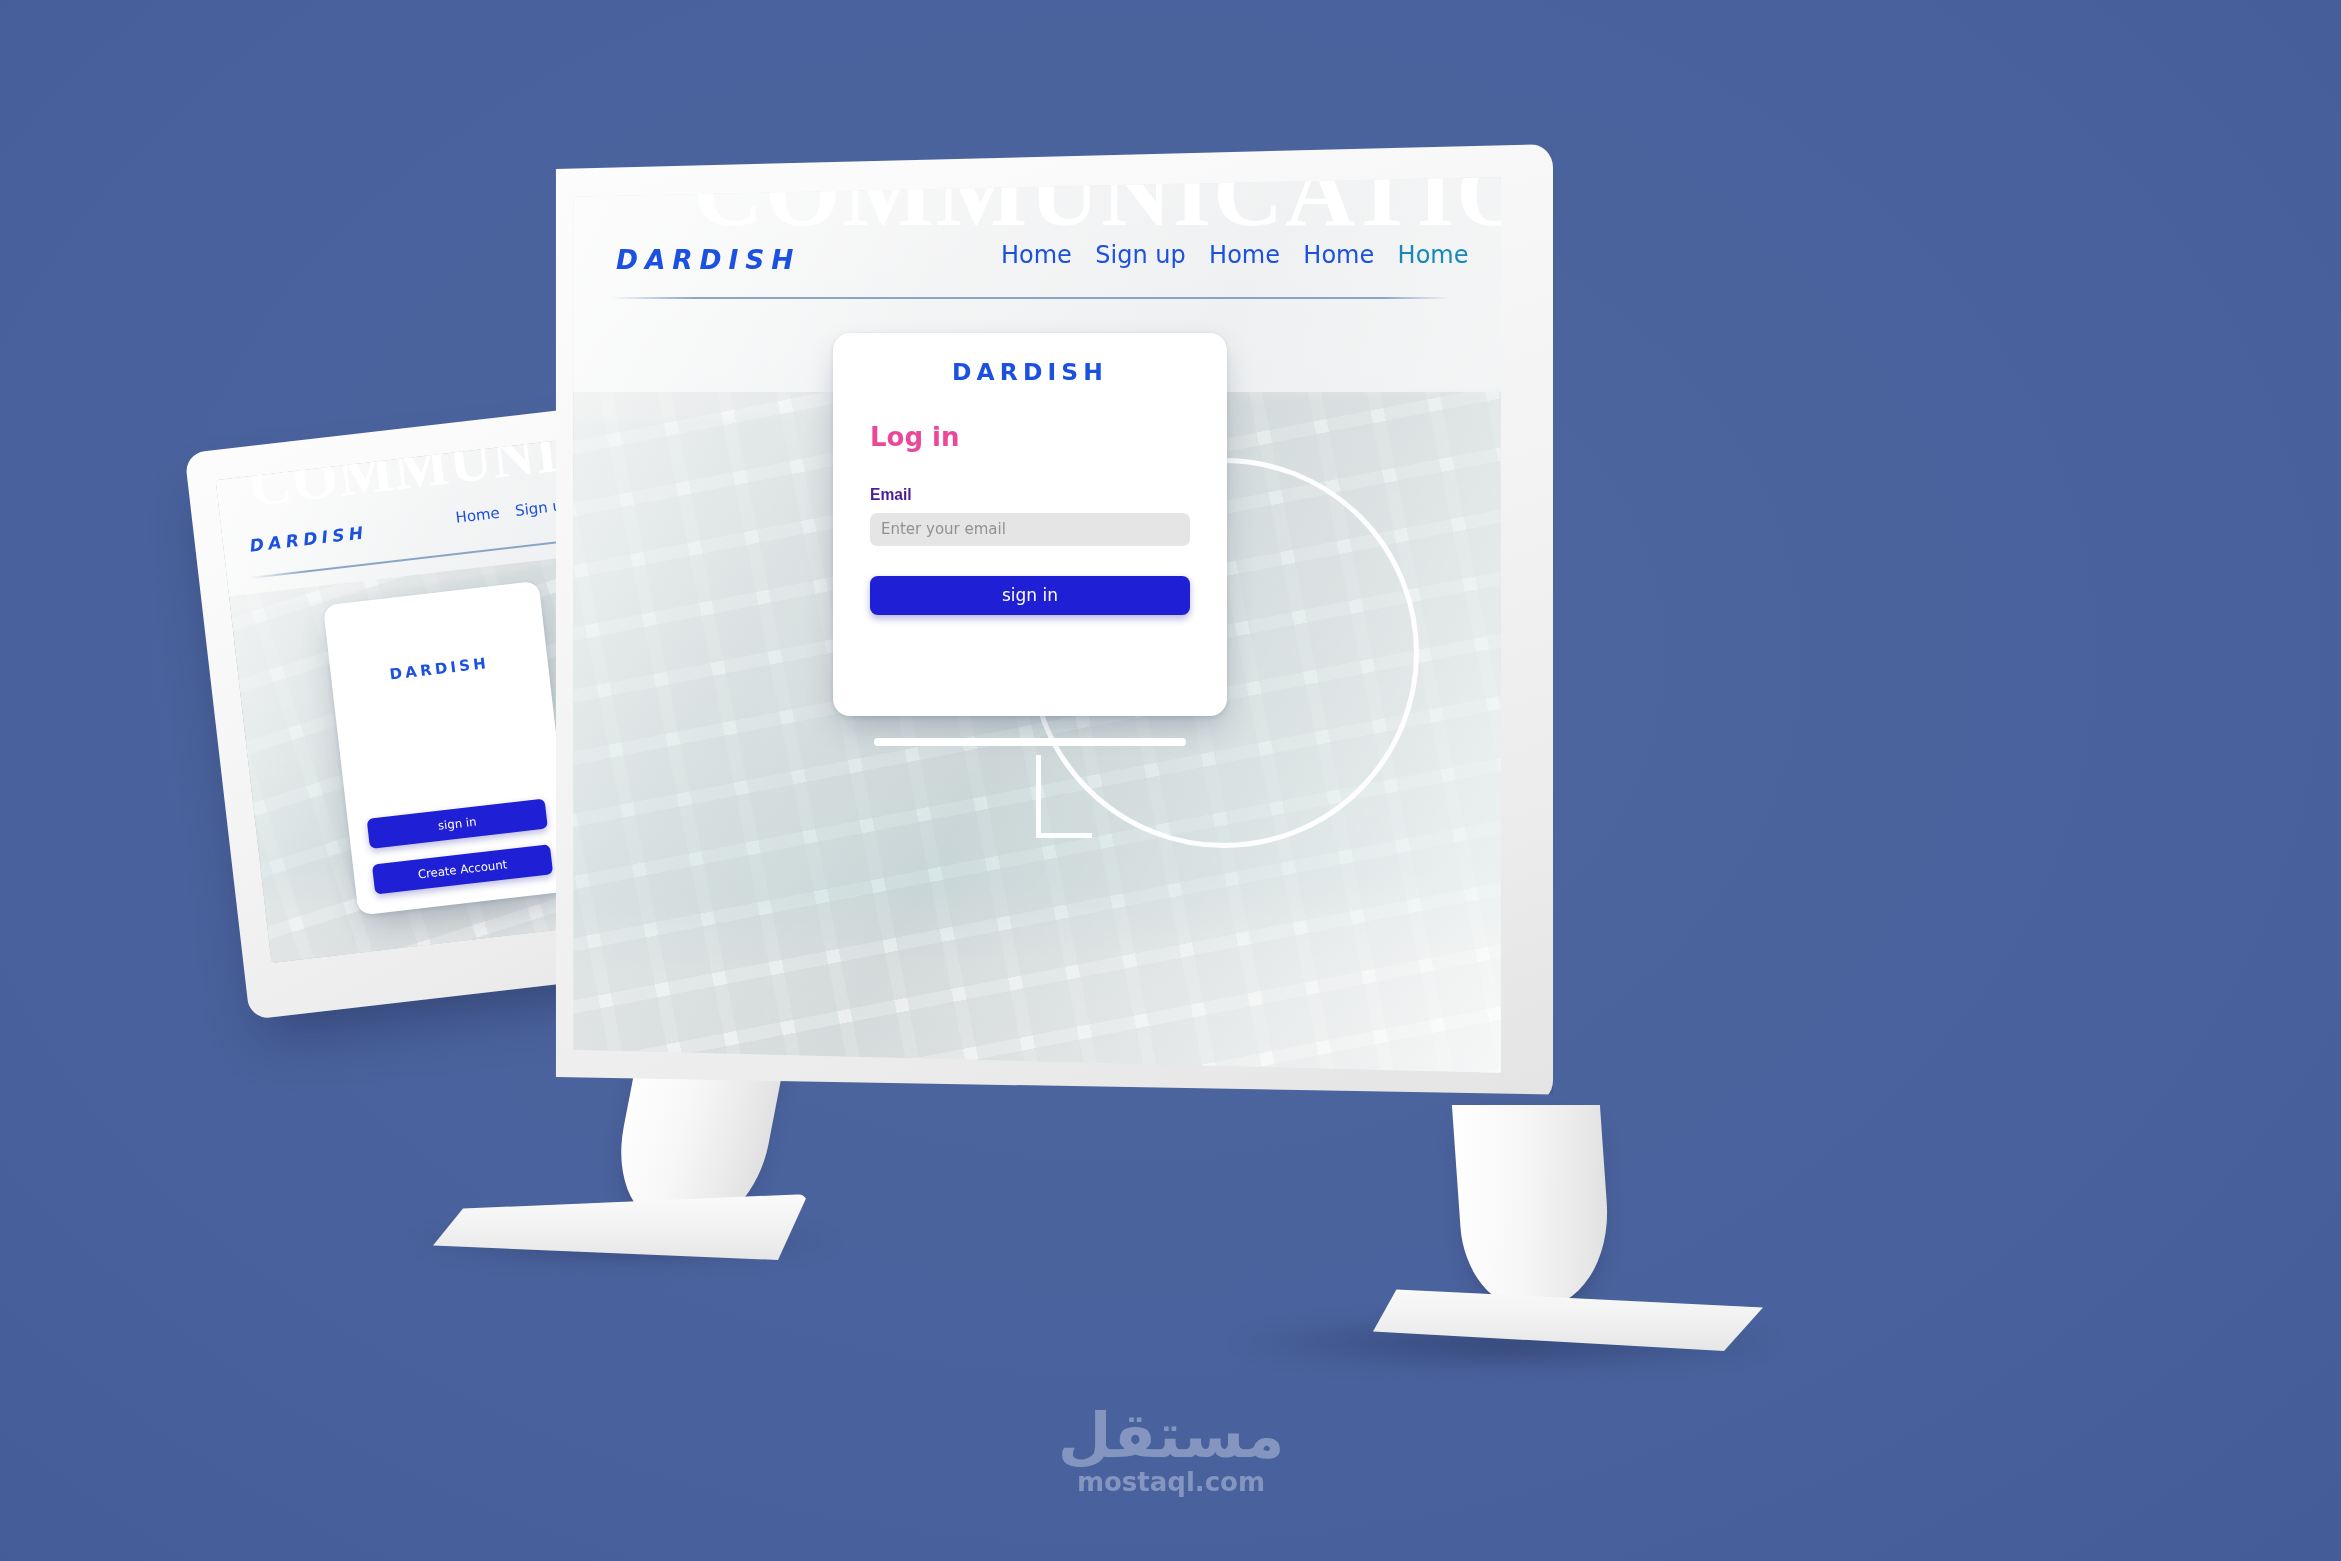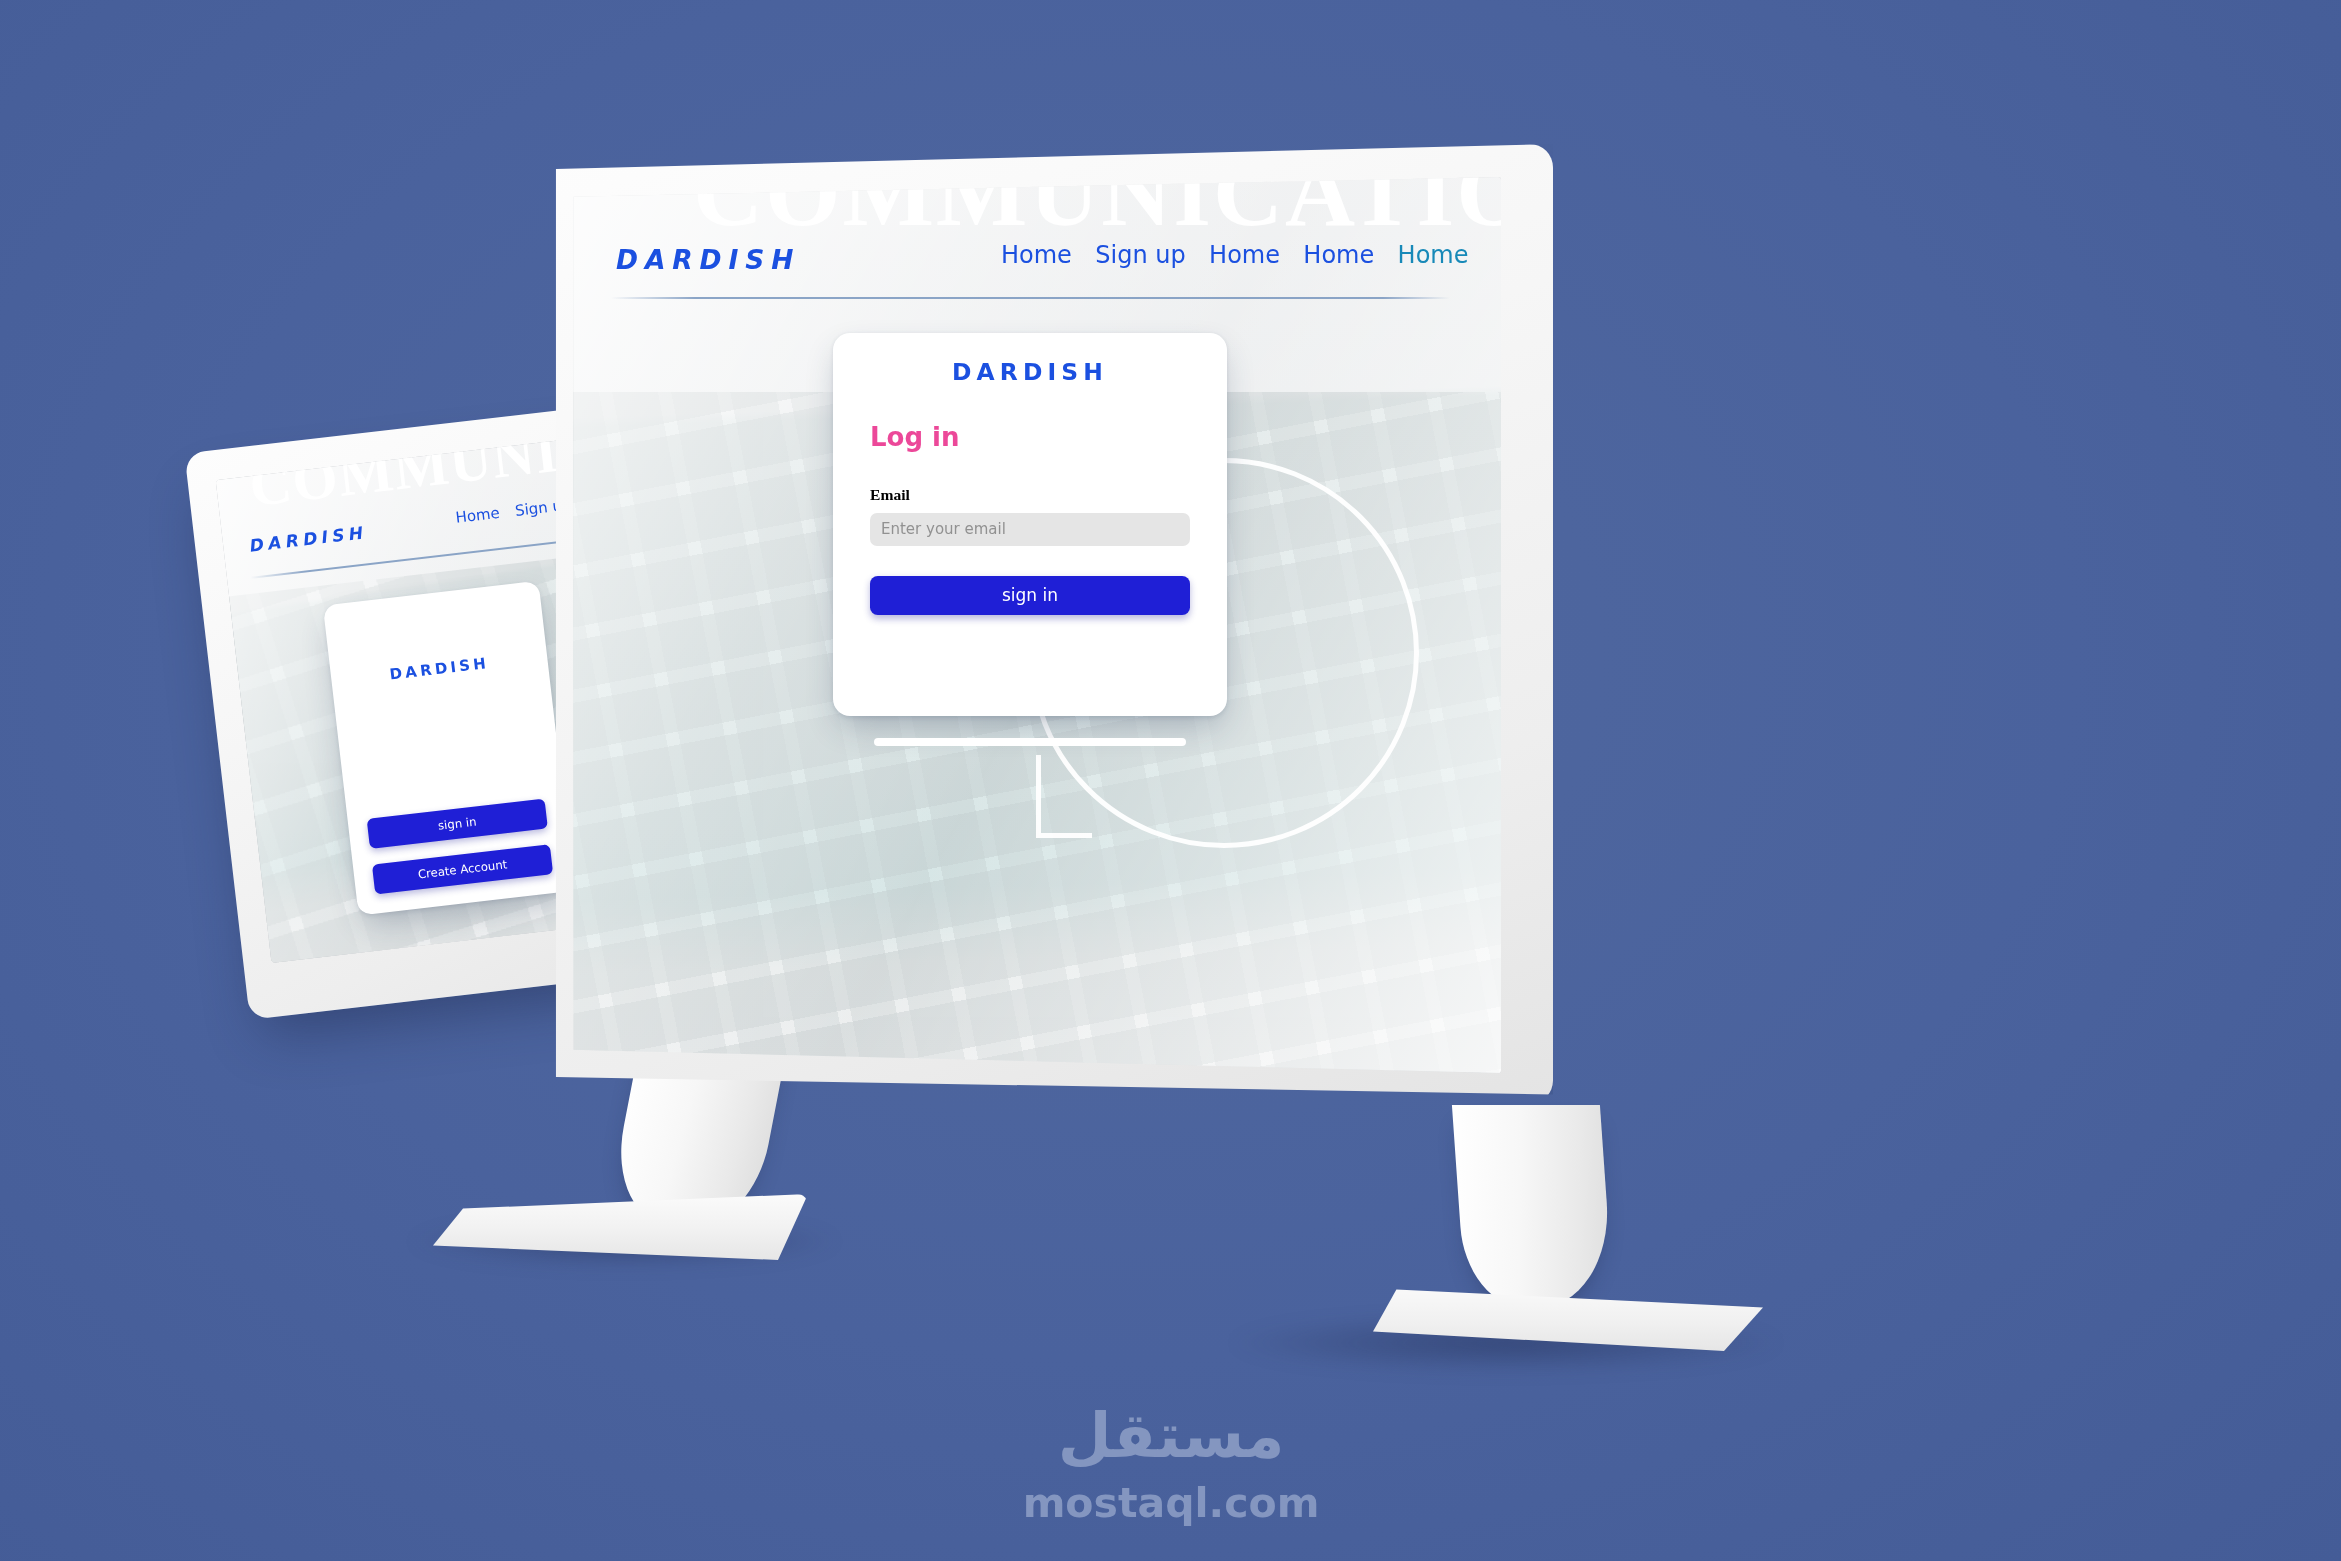--- a/index.html
+++ b/index.html
@@ -145,23 +145,23 @@
     text-align: center;
   }
 
   .card-title {
     color: #ec4899;
     font-weight: 700;
     font-family: "DejaVu Sans", sans-serif;
   }
 
   .field-label {
-    color: #000000;
-    font-weight: 700;
-    font-family: Liberation Serif, serif;
+    color: #4c1d95;
+    font-weight: 700;
+    font-family: Liberation Sans, sans-serif;
   }
 
   .field-input {
     display: block;
     width: 100%;
     background: #e5e5e5;
     border: none;
     border-radius: 7px;
     color: #3a3a3a;
     font-family: "DejaVu Sans", sans-serif;
@@ -357,17 +357,17 @@
 
           <div class="underbar" style="left:306px; top:561px; width:312px; height:7.8px;"></div>
 
         </div>
       </div>
     </div>
   </div>
 
   <div class="wm" style="left:921px; top:1405px; width:500px;">
     <div class="wm-ar" style="font-size:62px;">مستقل</div>
-    <div class="wm-en" style="font-size:41px; margin-top:16px;">mostaql.com</div>
+    <div class="wm-en" style="font-size:26px; margin-top:2px;">mostaql.com</div>
   </div>
 
 </div>
 
 
 </body></html>

